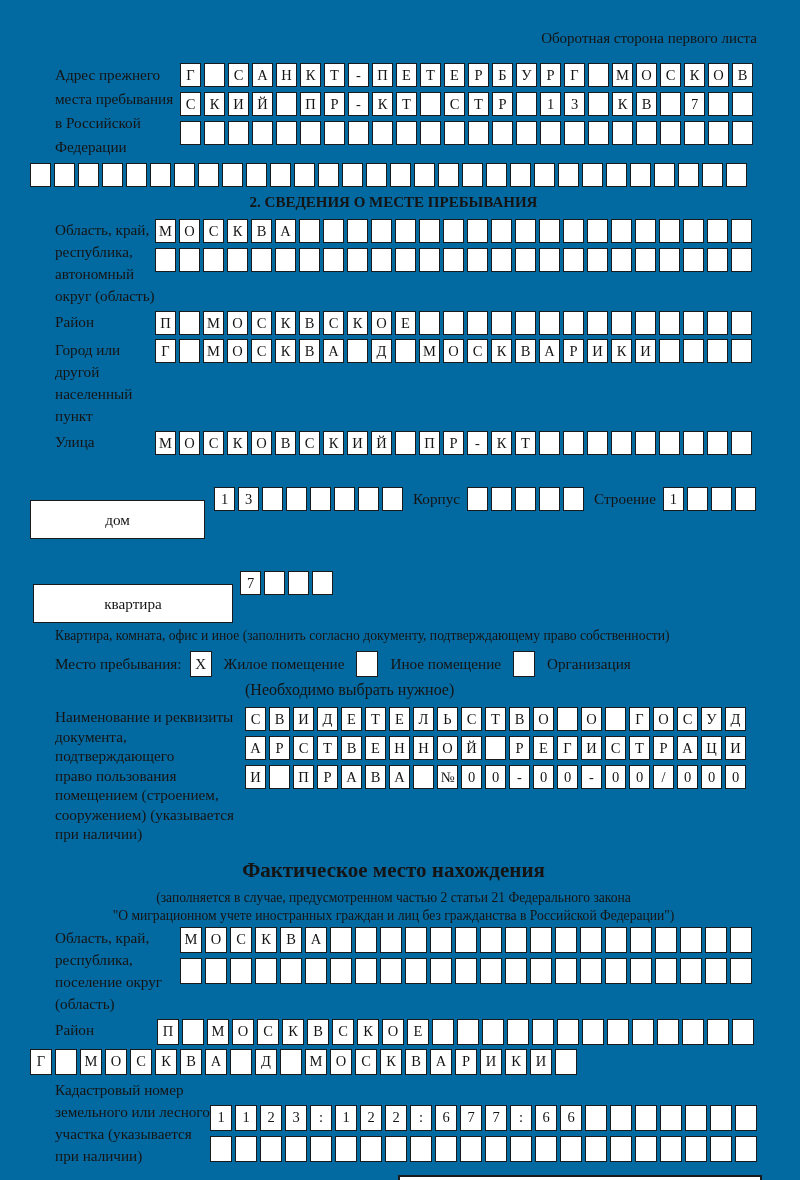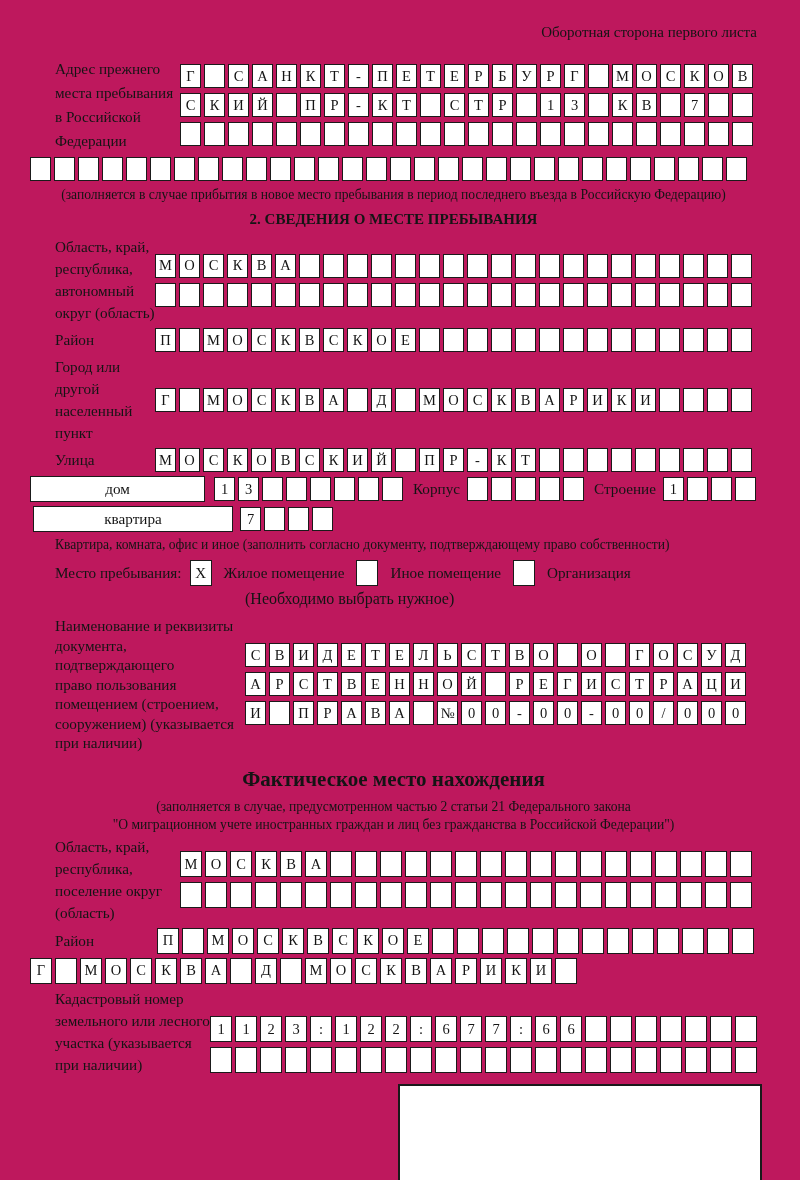--- a/index.html
+++ b/index.html
@@ -1,22 +1,22 @@
 <!DOCTYPE html>
 <html><head>
 <meta charset="utf-8">
 <style>
   html,body{margin:0;padding:0;background:#fff;}
   .page{
     width:800px;height:1180px;box-sizing:border-box;position:relative;
-    padding:24px 43px 0 30px;background:#be185d;color:#141414;
+    padding:30px 43px 0 30px;background:#0369a1;color:#141414;
     font-family:"Liberation Serif","DejaVu Serif",serif;overflow:hidden;
   }
   .note{text-align:right;font-size:15px;margin-bottom:16px;}
-  .field{display:flex;align-items:center;margin-bottom:4px;}
+  .field{display:flex;align-items:flex-start;margin-bottom:4px;}
   .flabel{font-size:15.2px;line-height:22px;flex:0 0 150px;padding-left:25px;box-sizing:border-box;}
   .flabel.loose{line-height:24px;}
   .flabel.tight{line-height:19.5px;}
   .w125{flex-basis:125px;}
   .w150{flex-basis:150px;}
   .w180{flex-basis:180px;}
   .w127{flex-basis:127px;}
   .w215{flex-basis:215px;}
   .rows{display:flex;flex-direction:column;gap:5px;}
   .cells-row{display:flex;gap:3px;}
@@ -27,22 +27,22 @@
     font-size:14.5px;background:#fff;
   }
   .big .cell{width:22px;height:26px;}
   .caption{font-size:13.6px;line-height:18px;}
   .caption.center{text-align:center;margin:3px 0 2px;}
   .caption.indent{padding-left:25px;margin:3px 0 5px;}
   .h-title{text-align:center;font-weight:bold;font-size:15px;margin:7px 0 8px;}
   .h-sub{text-align:center;font-weight:bold;font-size:21px;margin:14px 0 6px;}
   .inline-row{display:flex;align-items:center;margin-bottom:4px;}
   .named-box{
-    box-sizing:border-box;height:26px;border:1.6px solid #1a1a1a;
-    display:flex;align-items:center;justify-content:center;font-size:15.2px;background:#fff;
+    box-sizing:border-box;height:39px;border:1.6px solid #1a1a1a;
+    display:flex;align-items:center;justify-content:center;font-size:15.2px;background:#fff;margin-top:41px;
   }
   .nb-dom{width:175px;margin-right:9px;}
   .nb-kv{width:200px;margin-left:3px;margin-right:7px;}
   .inline-label{font-size:15.2px;margin:0 7px 0 10px;white-space:nowrap;}
   .choice{padding-left:25px;font-size:15.2px;margin-top:6px;}
   .choice .opt{white-space:nowrap;}
   .checkbox{
     box-sizing:border-box;width:22px;height:26px;border:1.6px solid #1a1a1a;
     display:inline-flex;align-items:center;justify-content:center;font-size:15px;
     margin:0 12px;flex:0 0 auto;background:#fff;
@@ -173,21 +173,20 @@
       <span class="cell"></span>
       <span class="cell"></span>
       <span class="cell"></span>
       <span class="cell"></span>
       <span class="cell"></span>
       <span class="cell"></span>
       <span class="cell"></span>
       <span class="cell"></span>
       <span class="cell"></span>
     </div>
-  <div class="caption center">(заполняется в случае прибытия в новое место пребывания в период последнего въезда в Российскую Федерацию)</div>
 
   <div class="h-title">2. СВЕДЕНИЯ О МЕСТЕ ПРЕБЫВАНИЯ</div>
 
   <div class="field">
     <div class="flabel w125">
         <div>Область, край,</div>
         <div>республика,</div>
         <div>автономный</div>
         <div>округ (область)</div>
       </div>

